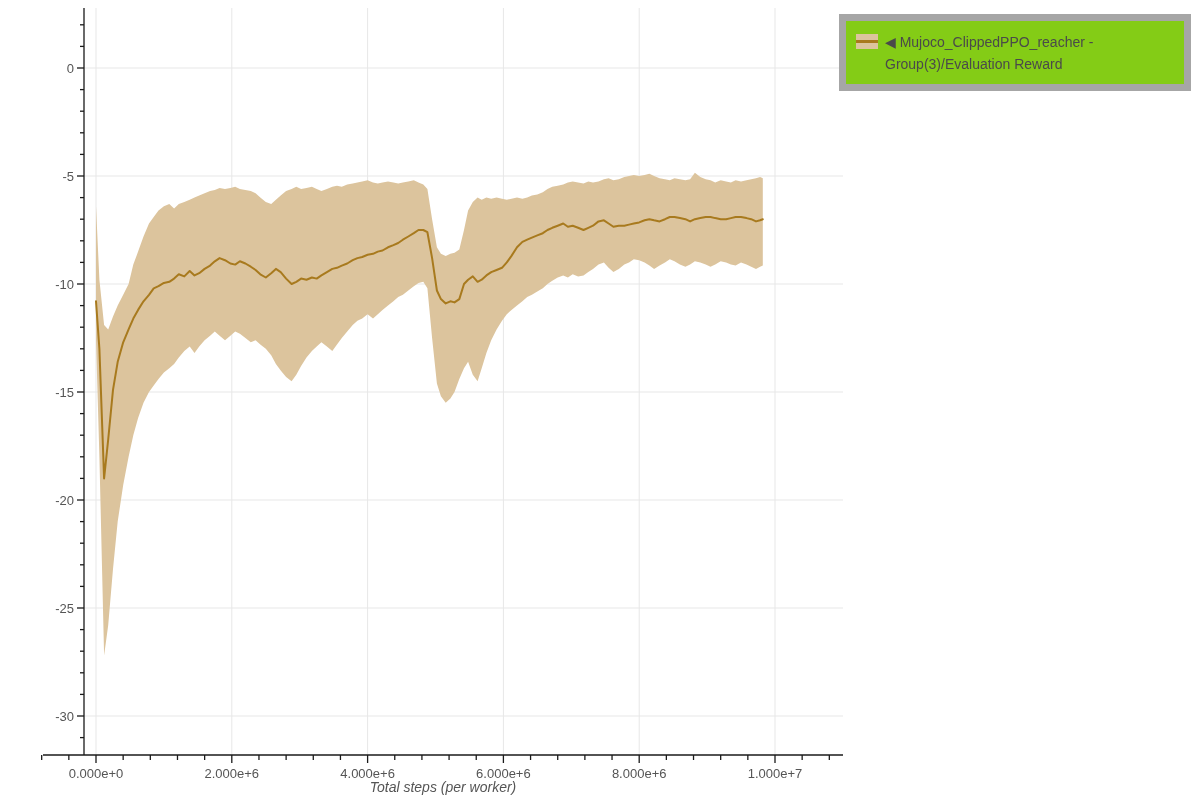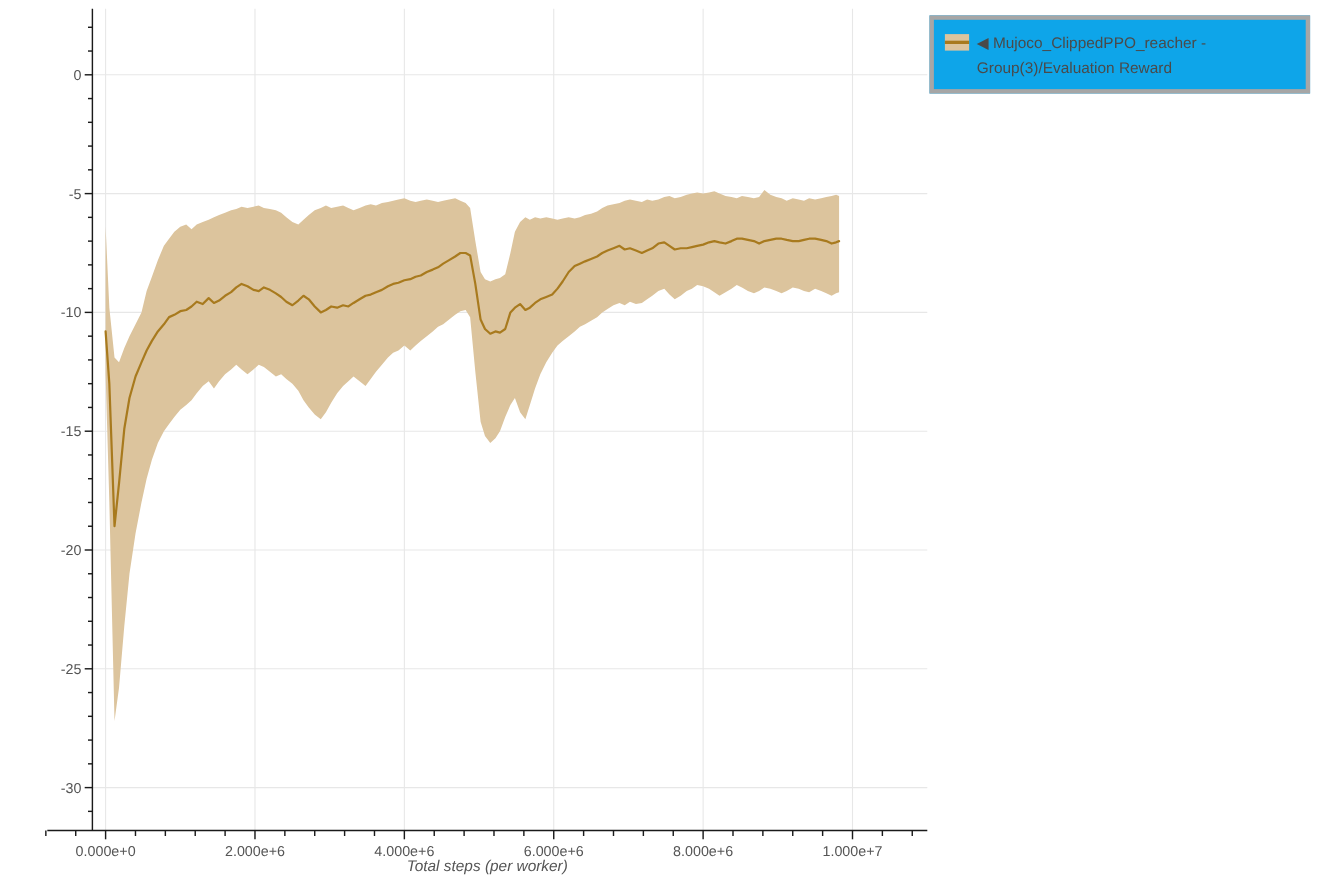--- a/index.html
+++ b/index.html
@@ -18,22 +18,22 @@
     background: #ffffff;
   }
   svg text {
     font-family: "Liberation Sans", sans-serif;
   }
   .legend {
     position: absolute;
     top: 14px;
     right: 9px;
     width: 318px;
-    background: #0ea5e9;
-    border: 4px solid #eab308;
+    background: #84cc16;
+    border: 7px solid #eab308;
     padding: 10px 10px 9px 10px;
   }
   .legend-item {
     display: flex;
     align-items: flex-start;
     cursor: pointer;
   }
   .legend-swatch {
     flex: 0 0 auto;
     width: 22px;

